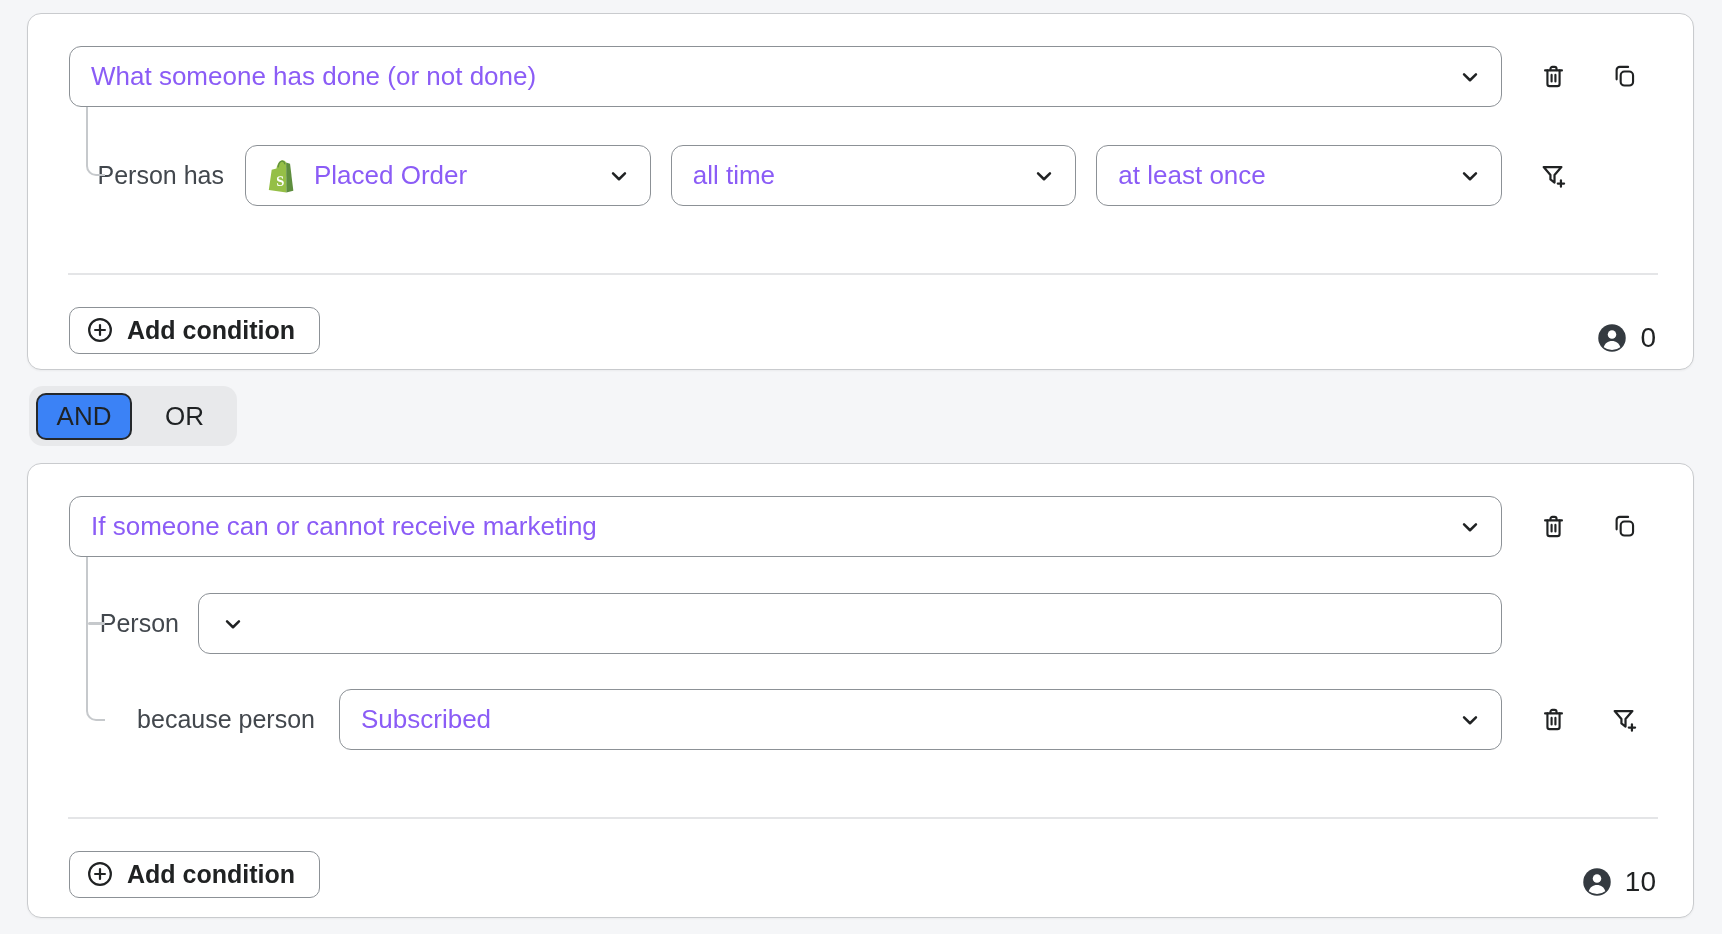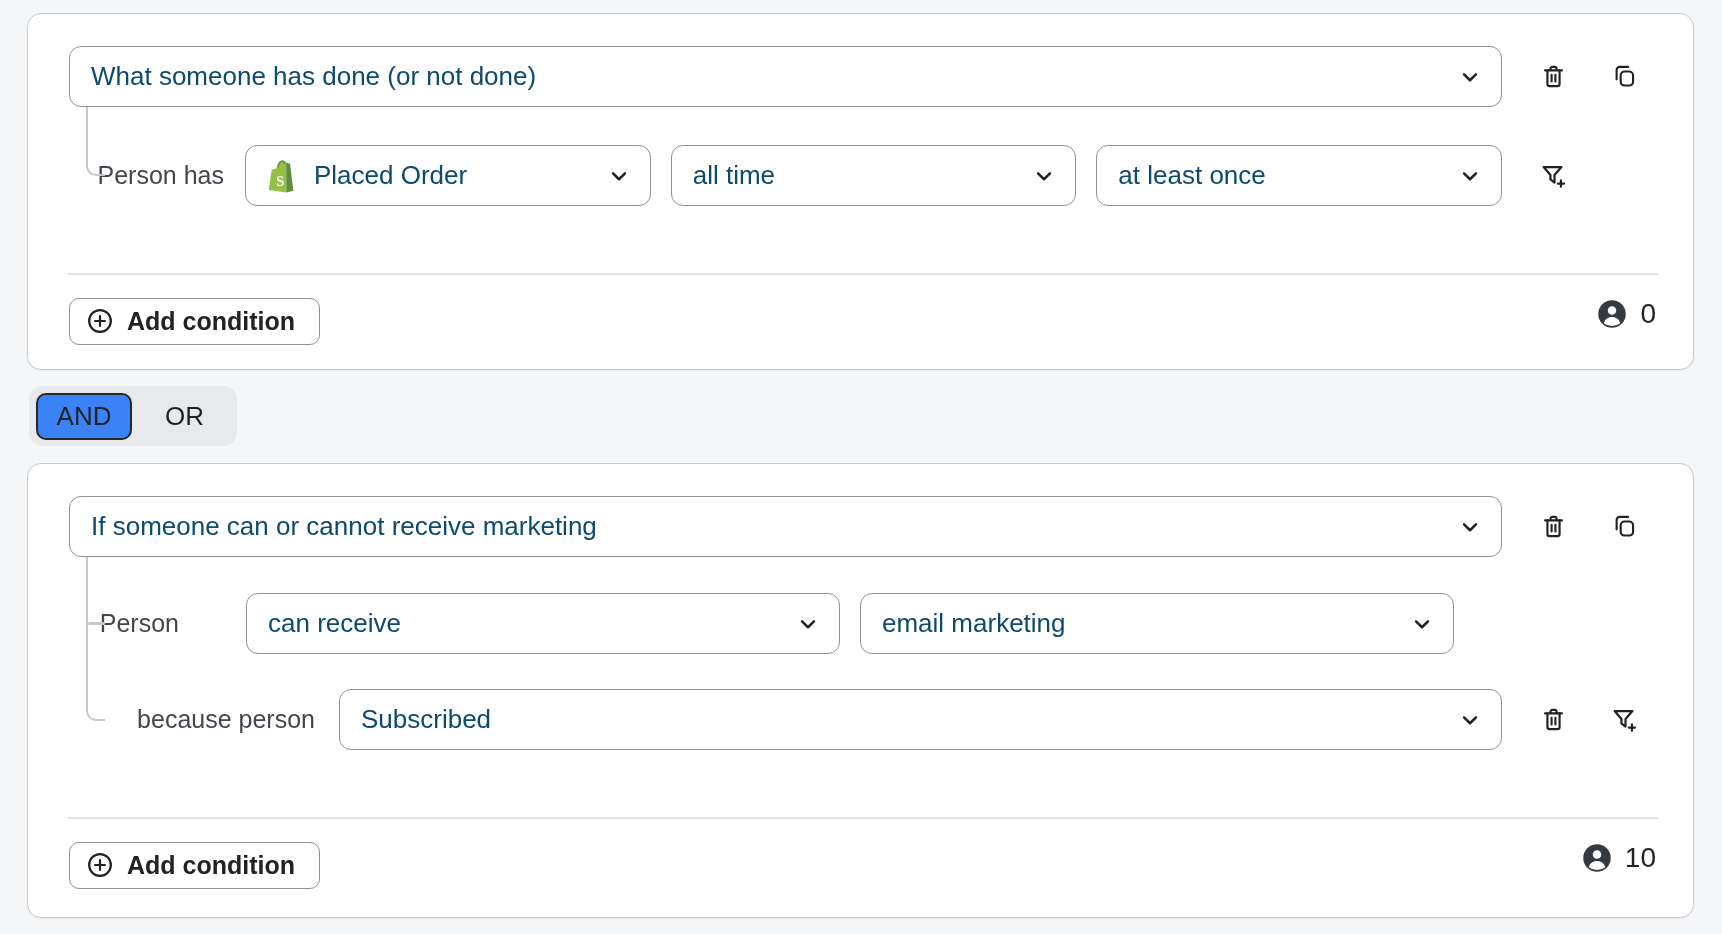--- a/index.html
+++ b/index.html
@@ -17,21 +17,21 @@
     box-sizing:border-box;
   }
   #card-1{top:13px;height:357px;}
   #card-2{top:463px;height:455px;}
   .card-inner{padding:32px 37px 0 41px;position:relative;}
   .frow{display:flex;align-items:center;padding-right:14px;}
   .dropdown{
     height:61px;box-sizing:border-box;background:#fff;
     border:1.5px solid #8C9196;border-radius:12px;
     display:flex;align-items:center;
-    padding:0 18px 0 21px;font-size:26px;color:#0c4a6e;cursor:pointer;
+    padding:0 18px 0 21px;font-size:26px;color:#8b5cf6;cursor:pointer;
   }
   .dropdown .dd-label{flex:1;white-space:nowrap;overflow:hidden;}
   .dd-main{flex:1;}
   .cond-row{margin-top:38px;}
   #card-2 .cond-row1{margin-top:36px;}
   #card-2 .cond-row2{margin-top:35px;}
   .row-label{
     font-size:25px;color:#42474D;text-align:right;white-space:nowrap;
     box-sizing:border-box;flex:0 0 auto;
   }
@@ -41,21 +41,21 @@
   .fields{flex:1;display:flex;gap:20px;min-width:0;}
   .fields .dropdown{flex:1;min-width:0;}
   .icon-slots{flex:0 0 auto;display:flex;margin-left:33px;}
   .icon-btn{
     width:36px;height:36px;display:flex;align-items:center;justify-content:center;
     background:none;border:none;padding:0;cursor:pointer;border-radius:8px;
   }
   .icon-btn + .icon-btn, .icon-btn + .icon-spacer{margin-left:35px;}
   .icon-spacer{width:36px;height:36px;margin-left:35px;}
   .divider{height:1.5px;background:#E4E5E7;margin:67px 0 0 -1px;width:1590px;}
-  .bottom-row{display:flex;align-items:flex-start;justify-content:space-between;margin-top:23px;height:47px;}
+  .bottom-row{display:flex;align-items:flex-end;justify-content:space-between;margin-top:32px;height:47px;}
   .add-btn{
     display:flex;align-items:center;gap:13px;height:47px;padding:0 24px 0 16px;
     background:#fff;border:1.5px solid #8C9196;border-radius:10px;cursor:pointer;
     font-family:"Liberation Sans", sans-serif;font-size:25px;font-weight:bold;color:#202223;
   }
   .profile-count{display:flex;align-items:center;gap:13px;}
   .count-num{font-size:28px;color:#202223;}
   
   .connector-elbow{
     position:absolute;left:58px;width:19px;box-sizing:border-box;
@@ -236,33 +236,24 @@
           <span>
             <svg width="27" height="27" viewBox="0 0 24 24" fill="none" stroke="#202223" stroke-width="1.9" stroke-linecap="round" stroke-linejoin="round">
               <path d="M5 14.5V6.3A2.8 2.8 0 0 1 7.8 3.5h7.4"></path>
               <rect x="8.6" y="7.6" width="11" height="12.4" rx="3.4" fill="#fff"></rect>
             </svg>
           </span>
         </button>
       </div>
     </div>
 
-    <div class="frow cond-row1" style="margin-top:36px;gap:48px;">
+    <div class="frow cond-row1" style="margin-top:36px;">
       <div class="row-label lbl-2a">Person</div>
       <div class="fields">
         <div class="dropdown">
-          <span class="dd-label">can receive</span>
-          <span>
-            <svg width="26" height="26" viewBox="0 0 24 24">
-                <path d="M6.5 9.5 L12 15 L17.5 9.5" fill="none" stroke="#202223" stroke-width="2.3" stroke-linecap="round" stroke-linejoin="round"></path>
-              </svg>
-          </span>
-        </div>
-        <div class="dropdown">
-          <span class="dd-label">email marketing</span>
           <span>
             <svg width="26" height="26" viewBox="0 0 24 24">
                 <path d="M6.5 9.5 L12 15 L17.5 9.5" fill="none" stroke="#202223" stroke-width="2.3" stroke-linecap="round" stroke-linejoin="round"></path>
               </svg>
           </span>
         </div>
       </div>
       <div class="icon-slots">
         <div class="icon-spacer" style="margin-left:0;"></div>
         <div class="icon-spacer"></div>

